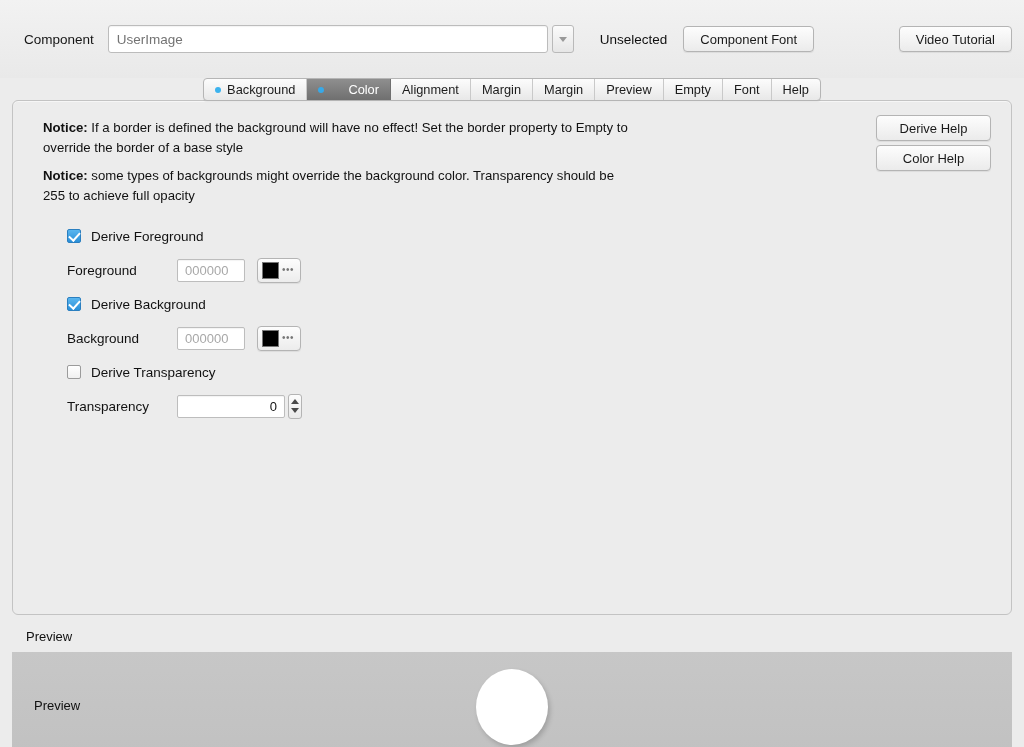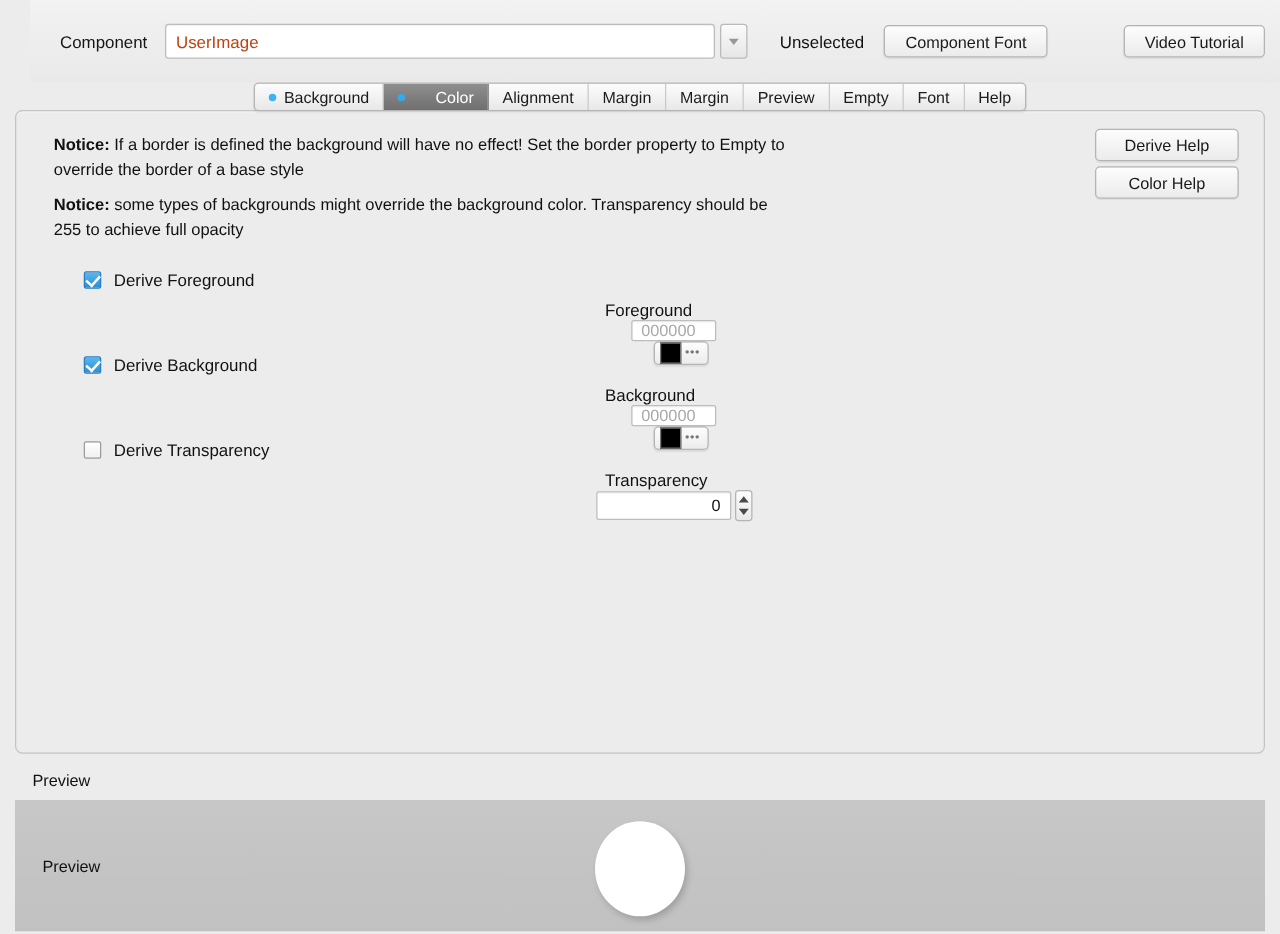--- a/index.html
+++ b/index.html
@@ -11,47 +11,46 @@
   body {
     font-family: "Liberation Sans", sans-serif;
     background: #ececec;
     font-size: 13px;
     color: #101010;
     -webkit-font-smoothing: antialiased;
   }
 
   
   #topbar {
-    height: 66px;
+    height: 78px;
     display: flex;
     align-items: center;
     padding: 0 12px 0 24px;
     background: linear-gradient(#f2f2f2, #e9e9e9);
-    margin-left: 24px;
   }
   #component-label {
     font-size: 13.5px;
     color: #151515;
     margin-right: 14px;
     white-space: nowrap;
   }
   .combo {
     display: flex;
     align-items: stretch;
     height: 28px;
   }
   .combo-input {
     width: 440px;
     background: #fff;
     border: 1px solid #bcbcbc;
     border-radius: 3px;
     display: flex;
     align-items: center;
     padding: 0 8px;
-    color: #c2410c;
+    color: #737373;
     font-size: 13.5px;
     box-shadow: inset 0 1px 1px rgba(0,0,0,.05);
   }
   .combo-arrow {
     width: 22px;
     margin-left: 4px;
     border: 1px solid #b9b9b9;
     border-radius: 3px;
     background: linear-gradient(#fbfbfb, #e6e6e6);
     display: flex;
@@ -161,21 +160,21 @@
     display: flex;
     flex-direction: column;
     gap: 4px;
   }
   .help-col .btn { min-width: 115px; }
 
   
   #form { position: absolute; left: 0; top: 118px; width: 100%; }
   .row { display: flex; align-items: center; height: 34px; }
   .check-row { padding-left: 54px; }
-  .field-row { padding-left: 54px; flex-direction: column; }
+  .field-row { padding-left: 54px; }
 
   .cb {
     width: 14px; height: 14px;
     border-radius: 2px;
     border: 1px solid #9b9b9b;
     background: linear-gradient(#ffffff, #f0f0f0);
     margin-right: 10px;
     position: relative;
     flex: none;
   }

